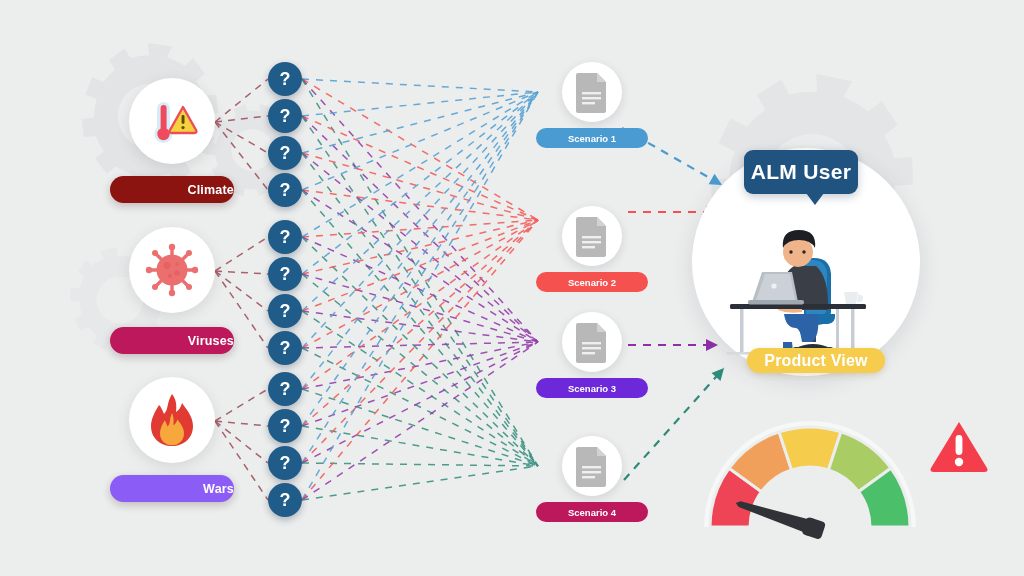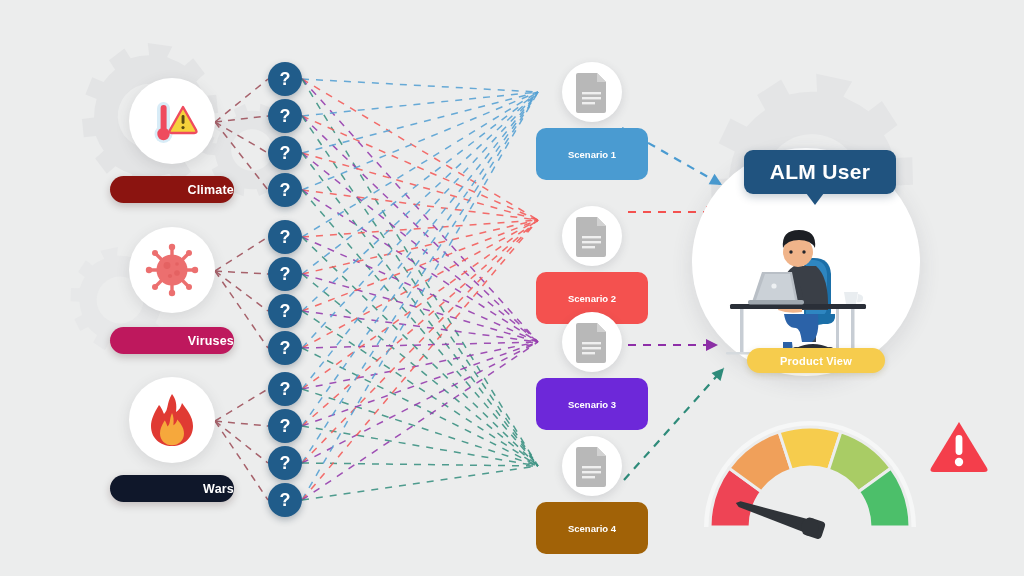--- a/index.html
+++ b/index.html
@@ -42,47 +42,47 @@
   .qnode b{color:#fff;font-size:18px;font-weight:bold;line-height:1;font-family:"Liberation Sans",sans-serif;}
 
   
   .scenario{position:absolute;width:112px;}
   .scenario .disc{
     width:60px;height:60px;border-radius:50%;background:#fff;margin:0 auto;
     box-shadow:0 3px 10px rgba(60,60,70,.14);
     display:flex;align-items:center;justify-content:center;
   }
   .scenario .pill{
-    margin:6px auto 16px;min-width:76px;height:20px;padding:16px 10px;
+    margin:6px auto 16px;min-width:76px;height:20px;padding:0 10px;
     border-radius:10px;display:flex;align-items:center;justify-content:center;
   }
   .scenario .pill span{color:#fff;font-size:9.5px;font-weight:bold;white-space:nowrap;}
 
   
   #alm-circle{
     position:absolute;left:692px;top:148px;width:228px;height:228px;border-radius:50%;
     background:#fff;box-shadow:0 6px 22px rgba(60,60,70,.12);
   }
   #alm-bubble{
-    position:absolute;left:744px;top:150px;width:152px;height:44px;border-radius:9px;
+    position:absolute;left:744px;top:150px;width:114px;height:44px;border-radius:9px;
     background:#20537F;display:flex;align-items:center;justify-content:center;
     box-shadow:0 3px 9px rgba(25,50,80,.25);
   }
   #alm-bubble span{color:#fff;font-size:21px;font-weight:bold;letter-spacing:.3px;}
   #alm-bubble:after{
     content:"";position:absolute;left:62px;bottom:-11px;width:0;height:0;
     border-left:9px solid transparent;border-right:9px solid transparent;
     border-top:12px solid #20537F;
   }
   #product-view{
     position:absolute;left:747px;top:348px;width:138px;height:25px;border-radius:13px;
     background:#F6CC4D;display:flex;align-items:center;justify-content:center;
     box-shadow:0 2px 6px rgba(120,100,20,.20);
   }
-  #product-view span{color:#fff;font-size:11px;font-weight:bold;letter-spacing:.2px;}
+  #product-view span{color:#fff;font-size:16px;font-weight:bold;letter-spacing:.2px;}
 
   
   #gauge{position:absolute;left:700px;top:405px;width:220px;height:140px;}
   #warn-tri{position:absolute;left:928px;top:418px;width:62px;height:58px;}
 </style>
 </head>
 <body>
 
 <div id="stage">
 
@@ -257,21 +257,21 @@
       <svg width="54" height="56" viewBox="0 0 54 56">
         <path d="M27 2 C21 12 24 17 19 22 C17 17 16 15 14 13
                  C9 21 6 28 6 34 C6 46 15 54 27 54 C39 54 48 46 48 34
                  C48 24 41 17 37 11 C35.5 16 34 18 31 20 C32 13 31 7 27 2 Z" fill="#e03a33"></path>
         <path d="M27 21 C24 28 26 31 22.5 34.6 C21.4 31.6 21 30 19.6 28.6
                  C16.4 33.6 15 38 15 41.4 C15 48 20.4 53.2 27 53.2
                  C33.6 53.2 39 48 39 41.4 C39 35.4 35 31.2 32.4 27.6
                  C31.4 30.6 30.4 32 28.4 33.2 C29 28 28.6 24.4 27 21 Z" fill="#f6a83c"></path>
       </svg>
     </div>
-    <div class="pill" style="background:#0f172a;">
+    <div class="pill" style="background:#8b5cf6;">
       <span>Wars</span>
     </div>
   </div>
 
   <div id="qnodes">
       <div class="qnode" style="left: 268px; top: 62px;">
         <b>?</b>
       </div>
       <div class="qnode" style="left: 268px; top: 99px;">
         <b>?</b>
@@ -364,21 +364,21 @@
       <svg width="36" height="42" viewBox="0 0 36 42">
         <path d="M4 2 h19 l9 9 v29 a2 2 0 0 1 -2 2 H4 a2 2 0 0 1 -2 -2 V4 a2 2 0 0 1 2 -2 Z" fill="#b8b8b8"></path>
         <path d="M23 2 l9 9 h-9 Z" fill="#d2d2d2"></path>
         <g fill="#efefef">
             <rect x="8" y="21" width="19" height="2.4"></rect>
             <rect x="8" y="26" width="19" height="2.4"></rect>
             <rect x="8" y="31" width="13" height="2.4"></rect>
           </g>
       </svg>
     </div>
-    <div class="pill" style="background:#a16207;justify-content:center;">
+    <div class="pill" style="background:#be185d;justify-content:center;">
       <span>Scenario 4</span>
     </div>
   </div>
 
   <div id="alm-circle"></div>
 
   <svg style="position:absolute;left:718px;top:182px;" width="176" height="180" viewBox="0 0 176 180">
 
     <path d="M96 76 q16 0 17 16 l0 38 q-1 13 -15 13 l-12 0 0 -67 Z" fill="#1B6FA8"></path>
     <path d="M96 78 q12 1 13 14 l0 34 q-1 10 -12 10 l-9 0 0 -58 Z" fill="#2E86C1"></path>

